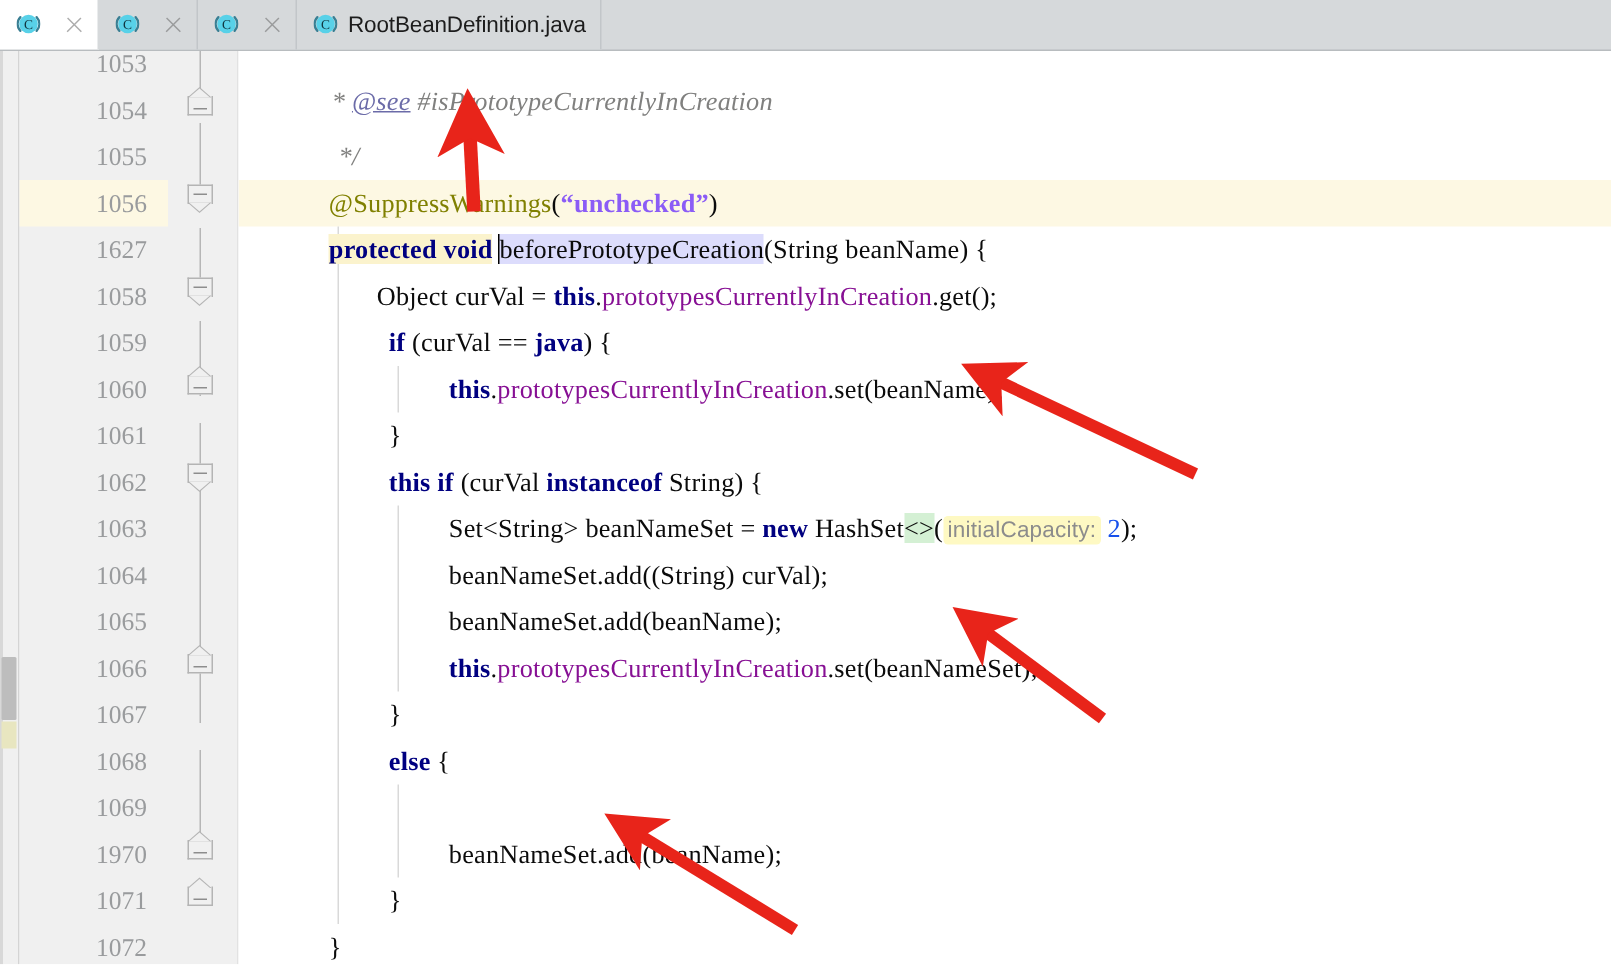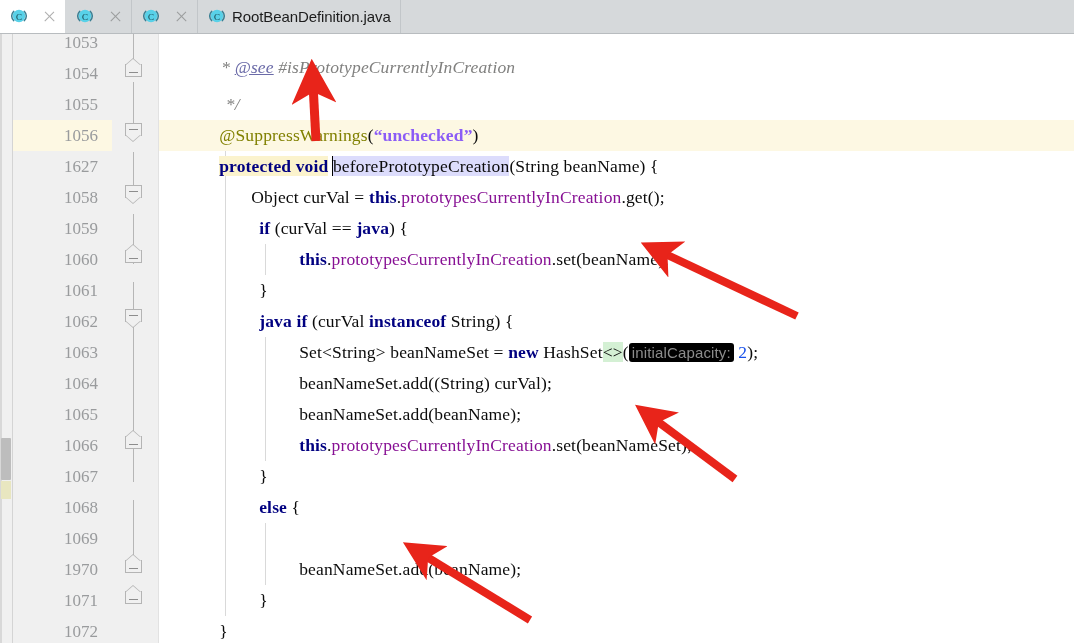--- a/index.html
+++ b/index.html
@@ -252,21 +252,21 @@
   .anno    { color: #808000; }
   .cmt     { color: #80807f; font-style: italic; }
   .cmtlink { color: #6b6ba8; font-style: italic; text-decoration: underline; }
   .fld     { color: #871094; }
   .num     { color: #1750eb; }
   .plain   { color: #0b0b0b; }
   .sel     { background: #dcdcfc; }
   .hlident { background: #fbf3cd; }
   .ghl     { background: #d4f0d4; }
   .hint {
-    background: #000000;
+    background: #fef9c3;
     color: #8c8c8c;
     border-radius: 3px;
     padding: 1px 3px;
     font-family: "Liberation Sans", sans-serif;
     font-size: 15px;
   }
   .caret {
     display: inline-block;
     width: 2px;
     height: 20px;
@@ -464,21 +464,21 @@
 
       <div class="line" style="top:179px;left:104px;">
         <span class="kw">this</span><span class="plain">.</span><span class="fld">prototypesCurrentlyInCreation</span><span class="plain">.set(beanName);</span>
       </div>
 
       <div class="line" style="top:210px;left:64px;">
         <span class="plain">}</span>
       </div>
 
       <div class="line" style="top:241px;left:64px;">
-        <span class="kw">java if</span><span class="plain"> (curVal </span><span class="kw">instanceof</span><span class="plain"> String) {</span>
+        <span class="kw">this if</span><span class="plain"> (curVal </span><span class="kw">instanceof</span><span class="plain"> String) {</span>
       </div>
 
       <div class="line" style="top:272px;left:104px;">
         <span class="plain">Set&lt;String&gt; beanNameSet = </span><span class="kw">new</span><span class="plain"> HashSet</span><span class="plain ghl">&lt;&gt;</span><span class="plain">(</span><span class="hint">initialCapacity:</span><span class="num"> 2</span><span class="plain">);</span>
       </div>
 
       <div class="line" style="top:303px;left:104px;">
         <span class="plain">beanNameSet.add((String) curVal);</span>
       </div>
 

